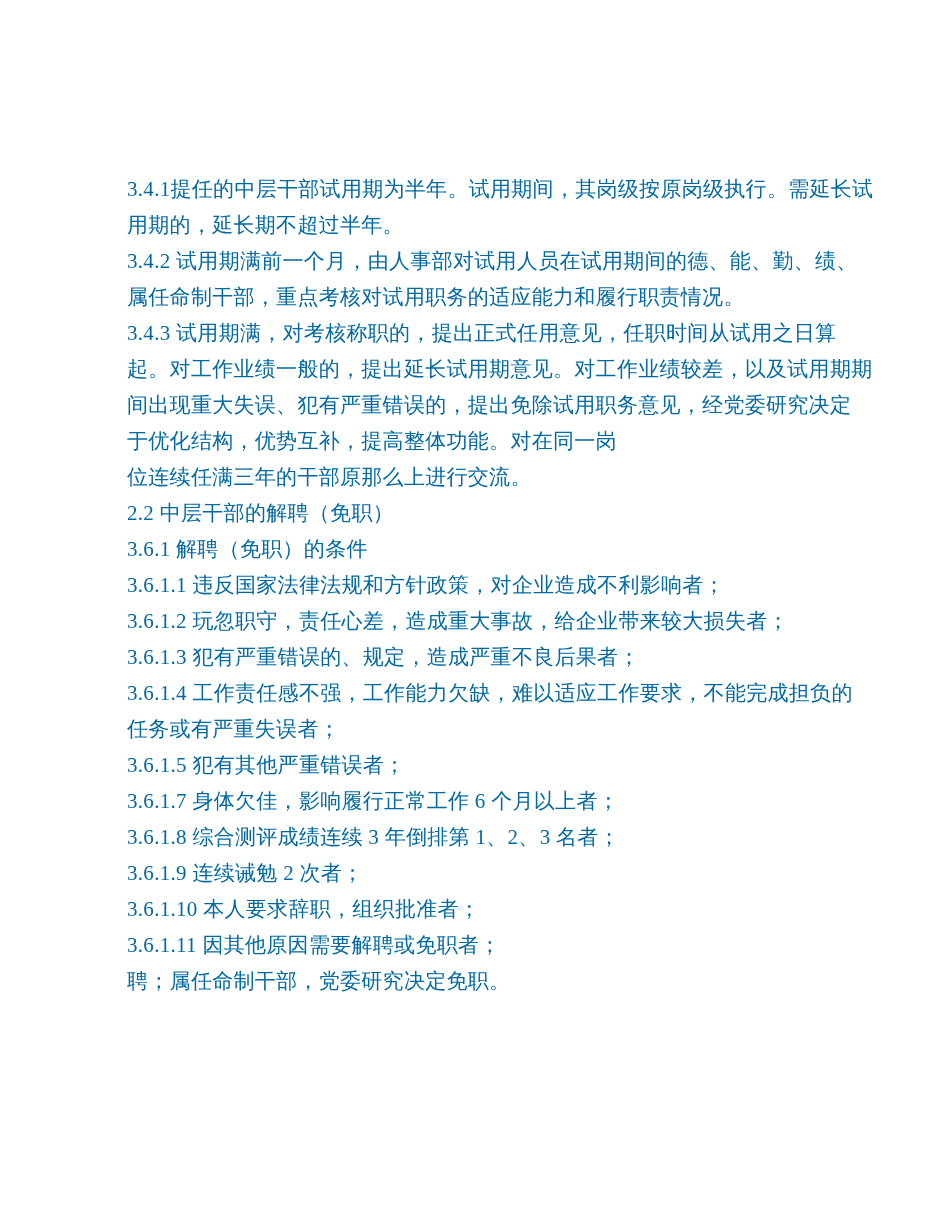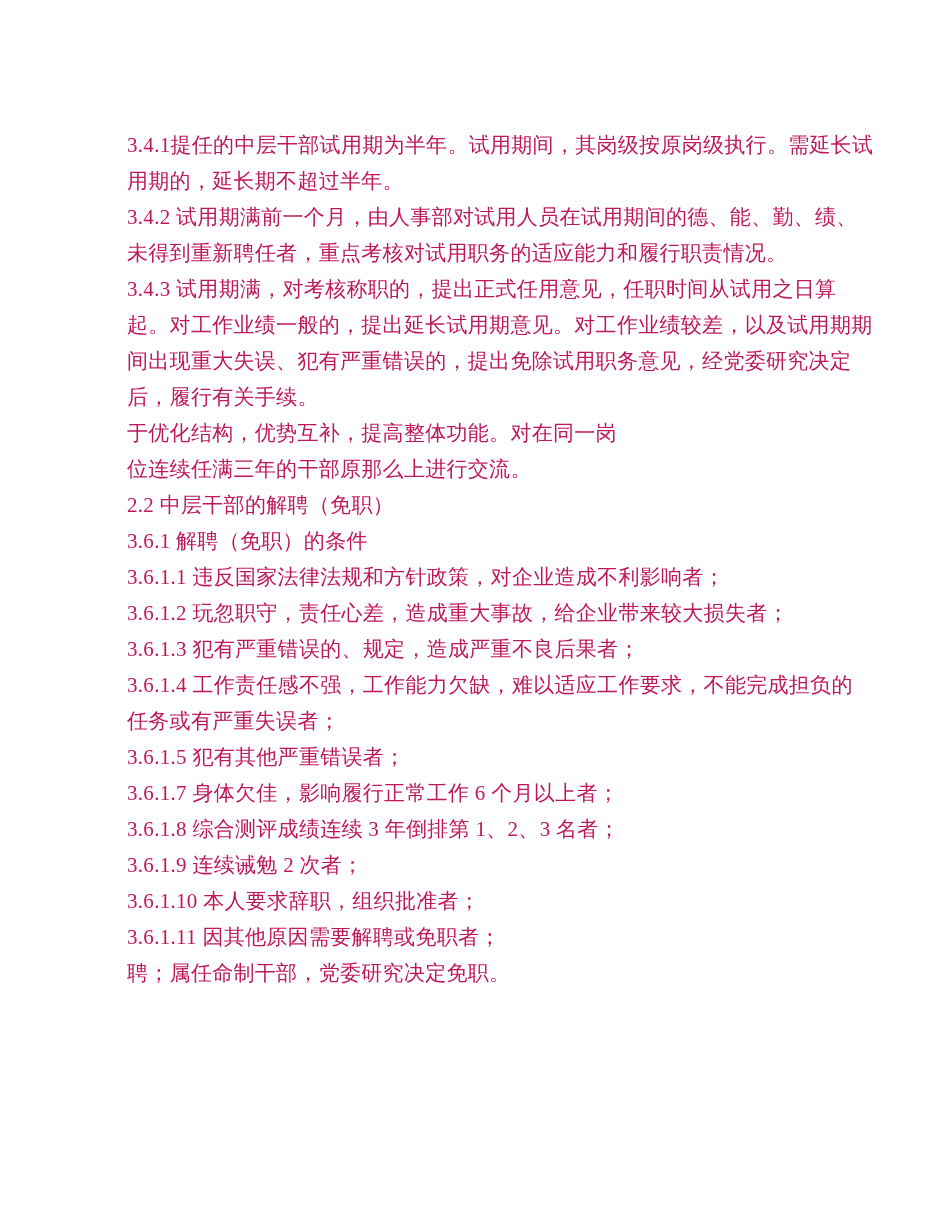--- a/index.html
+++ b/index.html
@@ -28,29 +28,28 @@
   .text-line {
     height: 36px;
     white-space: pre;
     letter-spacing: 0.3px;
   }
 </style>
 </head>
 <body style="background: rgb(255, 255, 255);">
 
 <div class="page">
-  <div class="doc-body" style="color: #be185d;">
+  <div class="doc-body" style="color: #0369a1; margin-top: 44px;">
       <div class="text-line">3.4.1提任的中层干部试用期为半年。试用期间，其岗级按原岗级执行。需延长试</div>
       <div class="text-line">用期的，延长期不超过半年。</div>
       <div class="text-line">3.4.2 试用期满前一个月，由人事部对试用人员在试用期间的德、能、勤、绩、</div>
-      <div class="text-line">未得到重新聘任者，重点考核对试用职务的适应能力和履行职责情况。</div>
+      <div class="text-line">属任命制干部，重点考核对试用职务的适应能力和履行职责情况。</div>
       <div class="text-line">3.4.3 试用期满，对考核称职的，提出正式任用意见，任职时间从试用之日算</div>
       <div class="text-line">起。对工作业绩一般的，提出延长试用期意见。对工作业绩较差，以及试用期期</div>
       <div class="text-line">间出现重大失误、犯有严重错误的，提出免除试用职务意见，经党委研究决定</div>
-      <div class="text-line">后，履行有关手续。</div>
       <div class="text-line">于优化结构，优势互补，提高整体功能。对在同一岗</div>
       <div class="text-line">位连续任满三年的干部原那么上进行交流。</div>
       <div class="text-line">2.2 中层干部的解聘（免职）</div>
       <div class="text-line">3.6.1 解聘（免职）的条件</div>
       <div class="text-line">3.6.1.1 违反国家法律法规和方针政策，对企业造成不利影响者；</div>
       <div class="text-line">3.6.1.2 玩忽职守，责任心差，造成重大事故，给企业带来较大损失者；</div>
       <div class="text-line">3.6.1.3 犯有严重错误的、规定，造成严重不良后果者；</div>
       <div class="text-line">3.6.1.4 工作责任感不强，工作能力欠缺，难以适应工作要求，不能完成担负的</div>
       <div class="text-line">任务或有严重失误者；</div>
       <div class="text-line">3.6.1.5 犯有其他严重错误者；</div>

